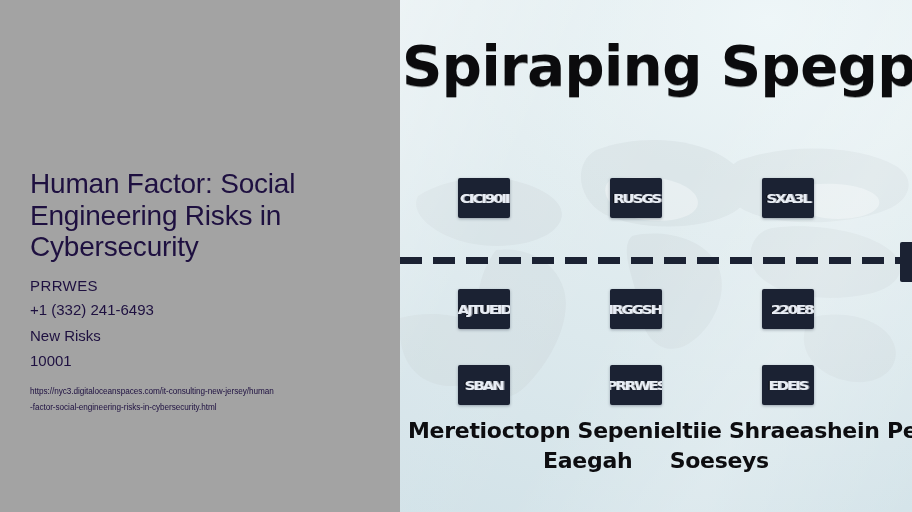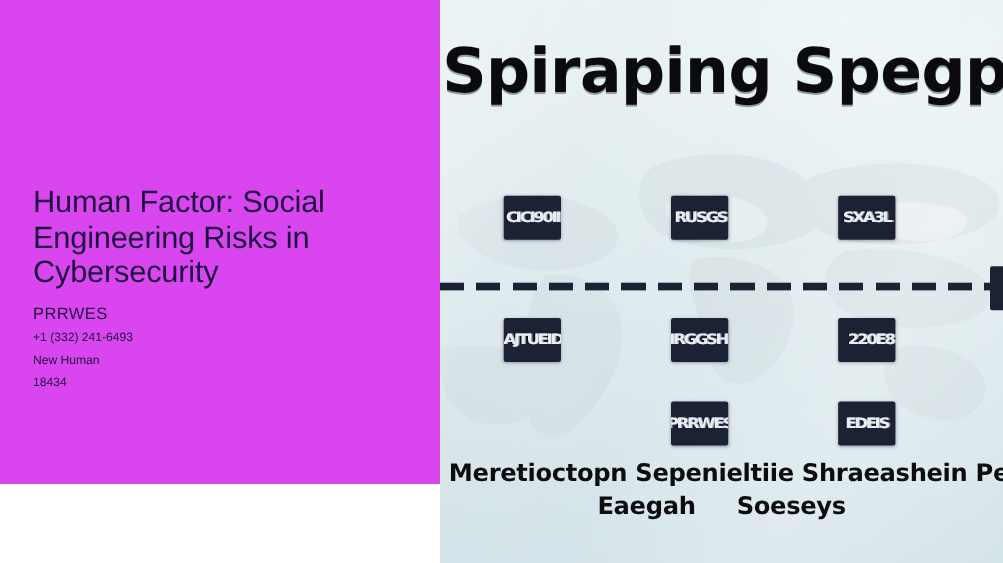--- a/index.html
+++ b/index.html
@@ -13,22 +13,22 @@
     width:912px;
     height:512px;
     display:flex;
     overflow:hidden;
   }
 
   
   .left-panel {
     position:relative;
     width:400px;
-    height:440px;
-    background:#d946ef;
+    height:512px;
+    background:#a3a3a3;
     flex:0 0 400px;
     overflow:hidden;
   }
   .left-inner {
     position:absolute;
     left:30px;
     top:168px;
     width:350px;
   }
   .article-title {
@@ -40,21 +40,21 @@
     max-width:330px;
   }
   .brand {
     margin-top:14px;
     font-size:15px;
     letter-spacing:0.4px;
     color:#1e1040;
     font-weight:400;
   }
   .contact-line {
-    font-size:11px;
+    font-size:15px;
     color:#1e1040;
     margin-top:7px;
     line-height:1.25;
   }
   .url-block {
     margin-top:13px;
   }
   .url-line {
     font-size:8.2px;
     color:#1e1040;
@@ -184,25 +184,27 @@
   <div class="left-panel">
     <div class="left-inner">
 
       <div class="article-title">Human Factor: Social Engineering Risks in Cybersecurity</div>
 
       <div class="brand">PRRWES</div>
 
       <div class="contact-line">+1 (332) 241-6493</div>
 
 
-      <div class="contact-line">New Human</div>
-
-      <div class="contact-line">18434</div>
+      <div class="contact-line">New Risks</div>
+
+      <div class="contact-line">10001</div>
 
       <div class="url-block">
+        <div class="url-line">https://nyc3.digitaloceanspaces.com/it-consulting-new-jersey/human</div>
+        <div class="url-line">-factor-social-engineering-risks-in-cybersecurity.html</div>
       </div>
 
     </div>
   </div>
 
   <div class="right-panel">
 
     <svg class="map-watermark" viewBox="0 0 512 512" preserveAspectRatio="none">
       <g fill="#c9d2d6" opacity="0.62">
         <path d="M18,196 C46,178 92,172 126,184 C150,192 168,206 160,222
@@ -249,20 +251,23 @@
       <div class="chip" style="left:58px;  top:289px;">
         <span class="chip-glyph">AJTUEID</span>
       </div>
       <div class="chip" style="left:210px; top:289px;">
         <span class="chip-glyph">IRGGSHI</span>
       </div>
       <div class="chip" style="left:362px; top:289px;padding-left:16px;">
         <span class="chip-glyph">220E88</span>
       </div>
 
+      <div class="chip" style="left:58px;  top:365px;">
+        <span class="chip-glyph">SBAN</span>
+      </div>
       <div class="chip" style="left:210px; top:365px;">
         <span class="chip-glyph">PRRWES</span>
       </div>
       <div class="chip" style="left:362px; top:365px;">
         <span class="chip-glyph">EDEIS</span>
       </div>
 
     </div>
 
     <div class="dashed-line"></div>

